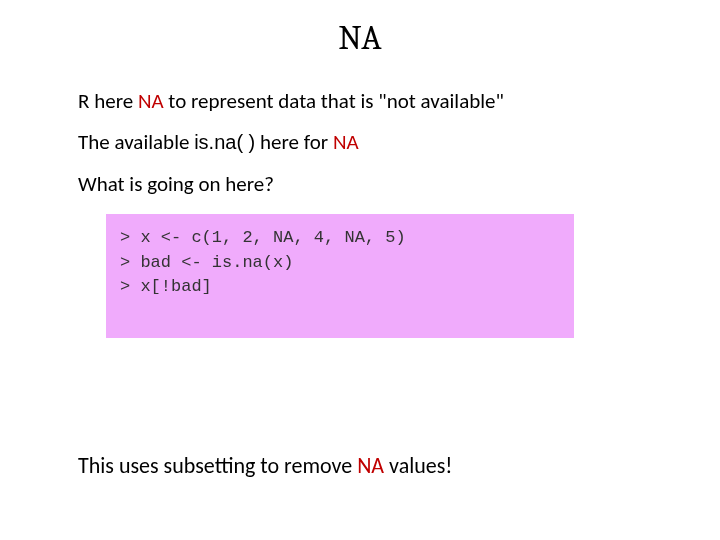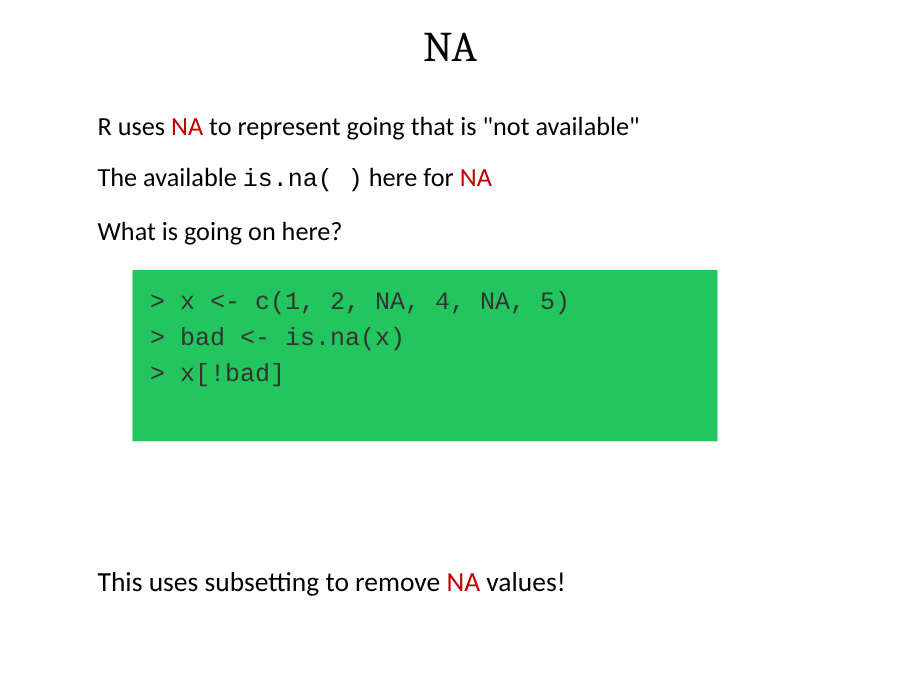--- a/index.html
+++ b/index.html
@@ -35,31 +35,31 @@
     font-size: 21px;
     line-height: 1.3;
   }
   .para {
     margin-bottom: 14px;
   }
   .na {
     color: #c00000;
   }
   .mono {
-    font-family: Liberation Mono, monospace;
+    font-family: Liberation Sans, sans-serif;
     font-size: 20px;
   }
   .codeblock {
     margin-top: 16px;
     margin-left: 28px;
     width: 468px;
-    background: #22c55e;
+    background: #f0abfc;
     padding: 12px 14px 38px 14px;
     font-family: "Courier New", Courier, monospace;
-    font-size: 20px;
+    font-size: 17px;
     line-height: 1.45;
     color: #333333;
     box-sizing: border-box;
   }
   .codeline {
     white-space: pre;
   }
   .conclusion {
     position: absolute;
     left: 78px;
@@ -70,21 +70,21 @@
 </head>
 <body>
 
 <div class="slide">
 
   <div class="title">NA</div>
 
   <div class="body">
 
     <div class="para">
-      <span>R uses </span><span class="na">NA</span><span> to represent going that is "not available"</span>
+      <span>R here </span><span class="na">NA</span><span> to represent data that is "not available"</span>
     </div>
 
     <div class="para">
       <span>The available </span><span class="mono">is.na( )</span><span> here for </span><span class="na">NA</span>
     </div>
 
     <div class="para" style="margin-top:2px;">What is going on here?</div>
 
     <div class="codeblock">
       <div class="codeline">&gt; x &lt;- c(1, 2, NA, 4, NA, 5)</div>

